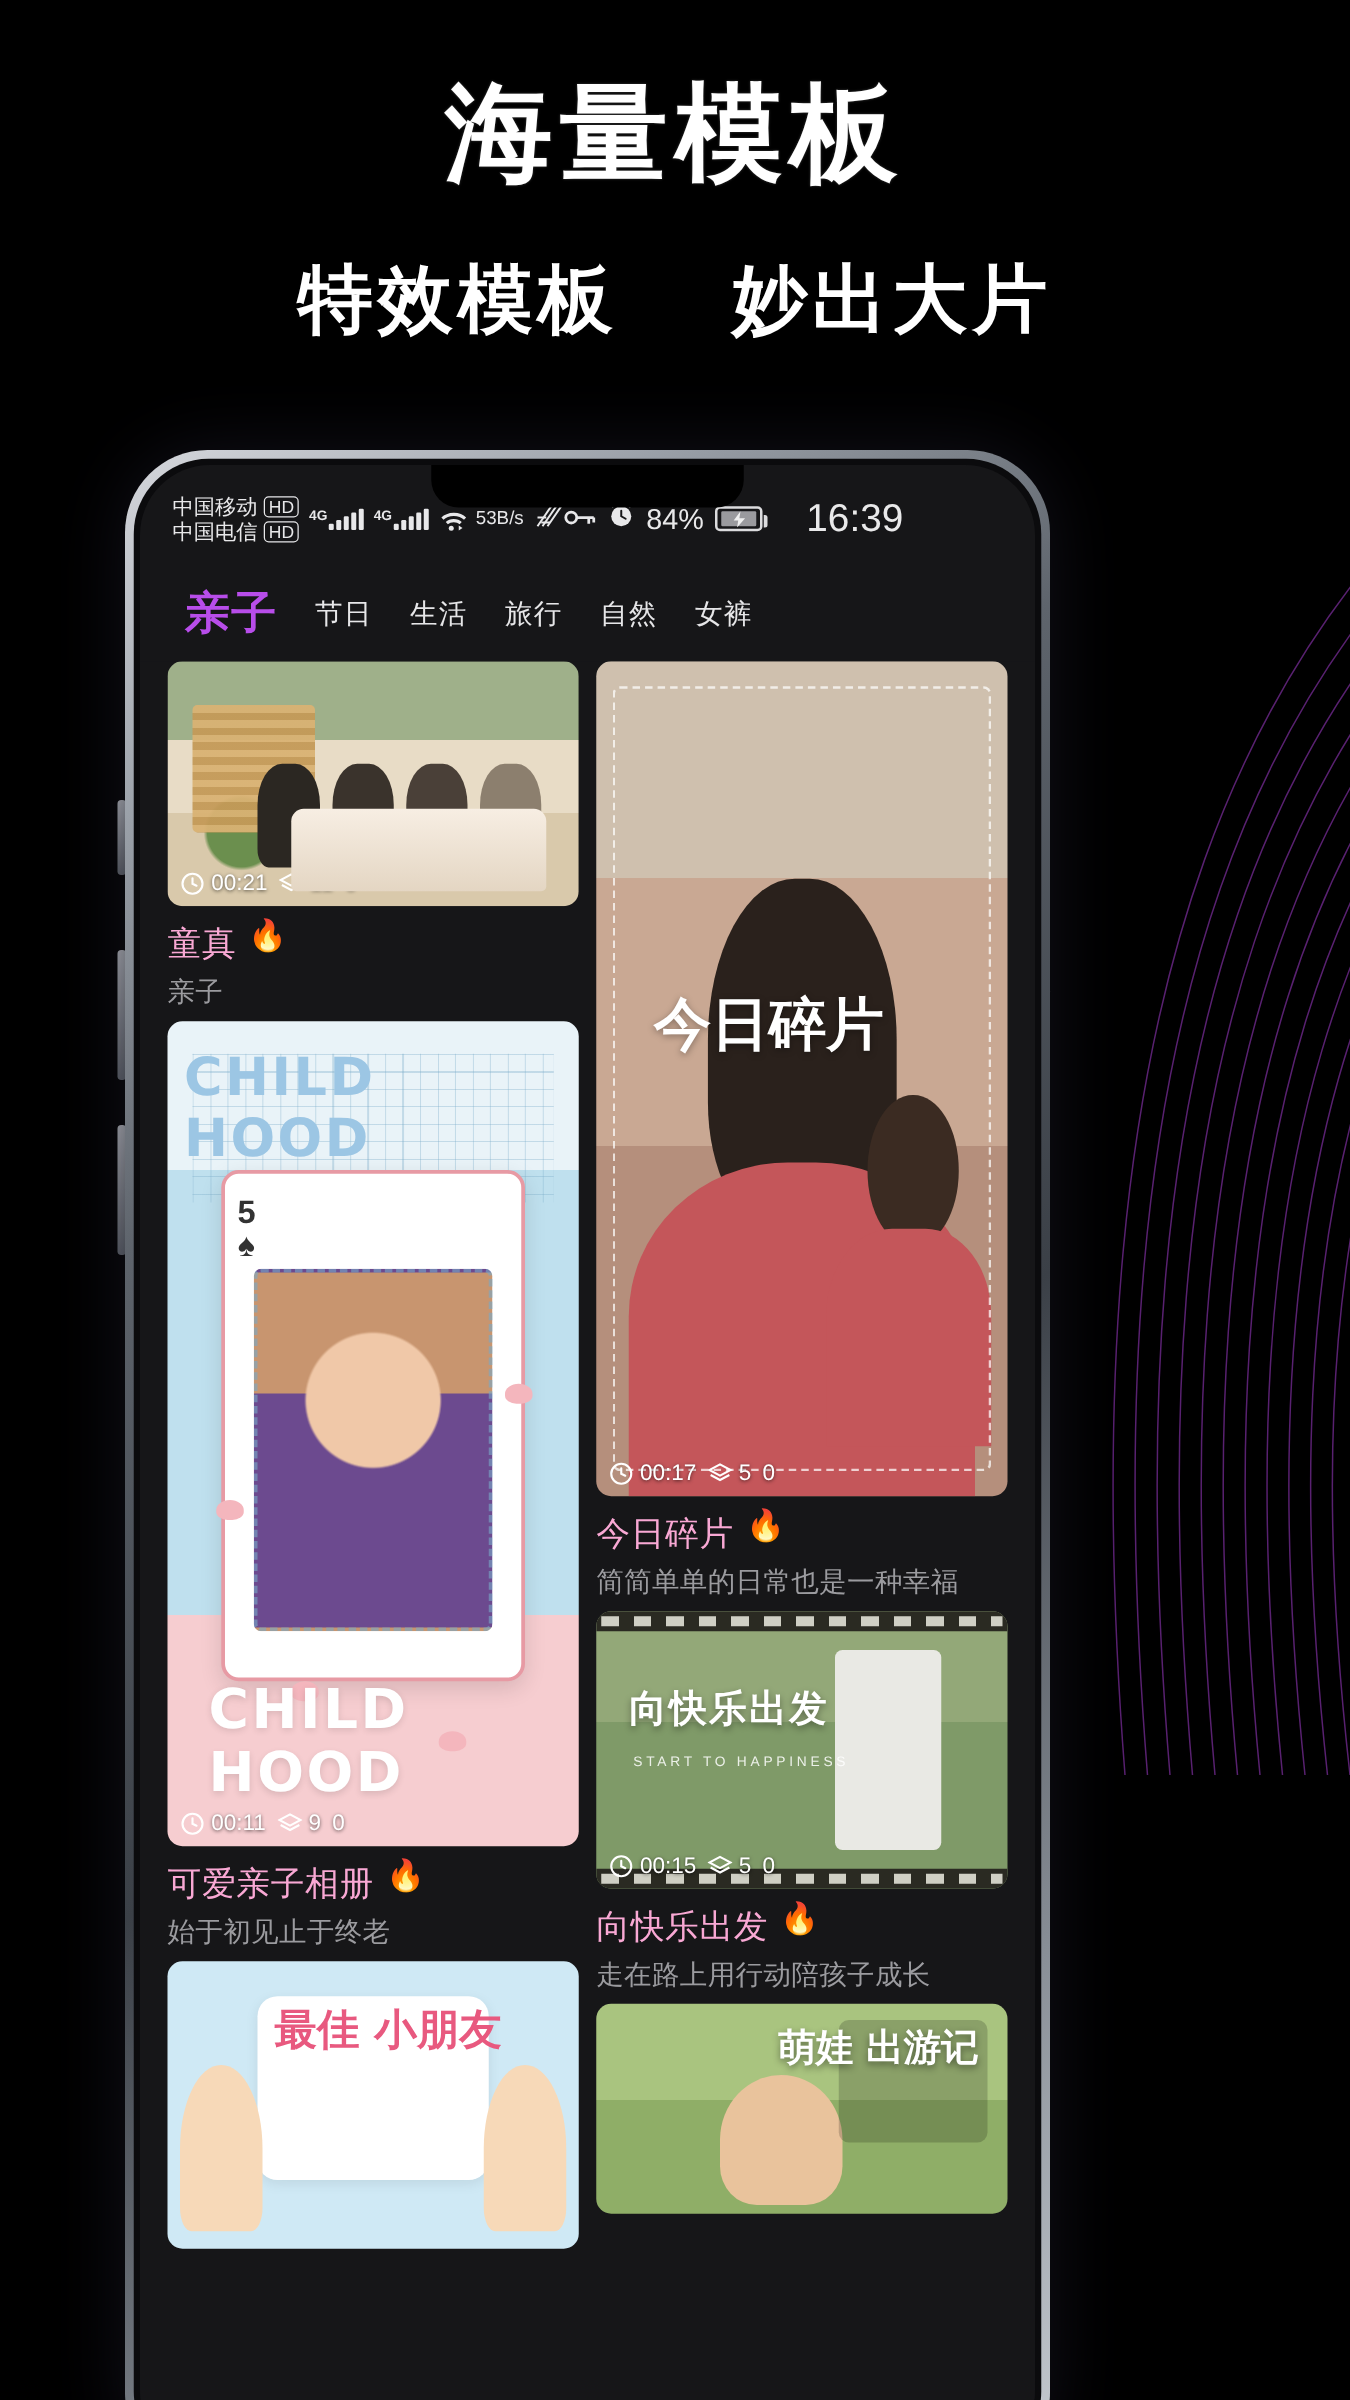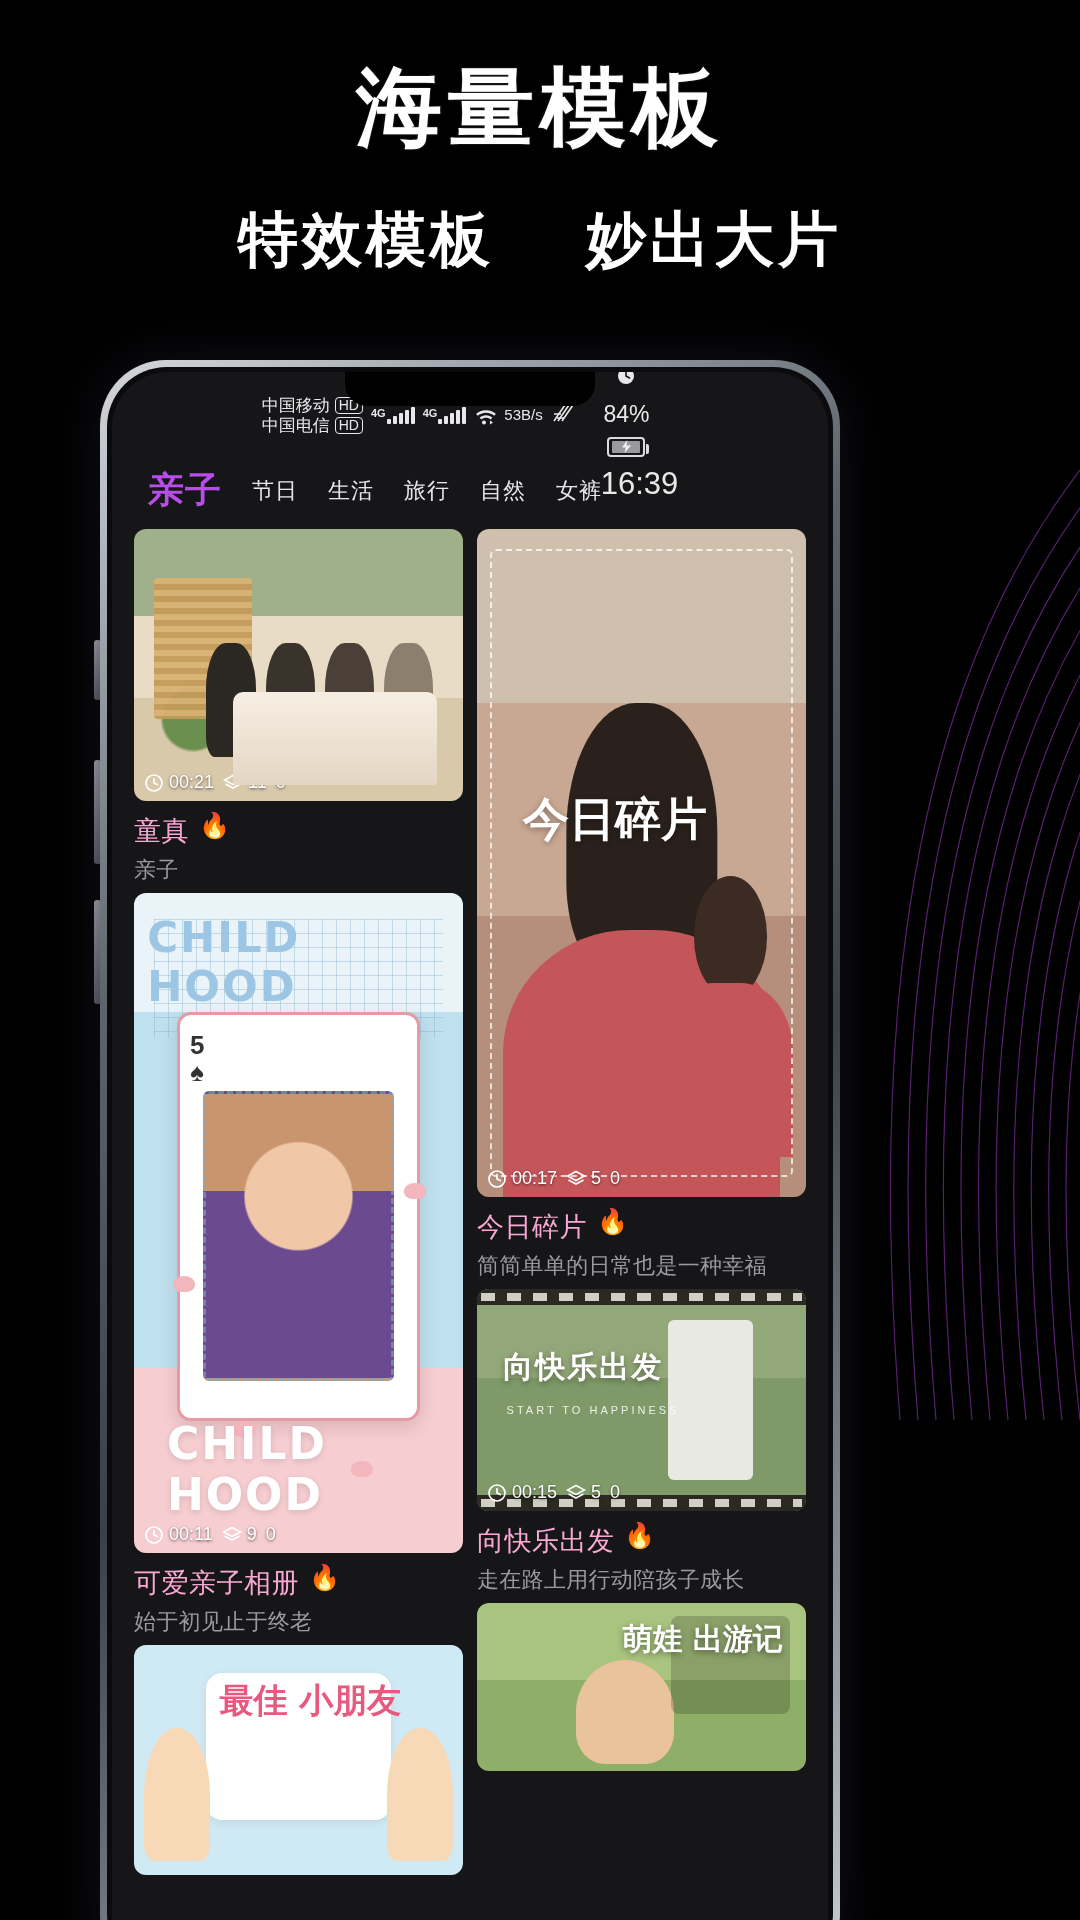--- a/index.html
+++ b/index.html
@@ -63,40 +63,40 @@
     position:absolute; left:50%; transform:translateX(-50%); top:0;
     width:250px; height:34px; background:#000;
     border-bottom-left-radius:22px; border-bottom-right-radius:22px;
     z-index:6;
   }
 
   
   .statusbar {
     position:relative; z-index:5;
     height:78px; padding:8px 26px 0 26px;
-    display:flex; align-items:center; justify-content:center;
+    display:flex; align-items:center; justify-content:flex-start;
     color:#e9e9ea;
   }
   .sb-left { display:flex; align-items:center; gap:8px; }
   .carriers { display:flex; flex-direction:column; gap:1px; font-size:17px; line-height:19px; color:#e8e8ea; }
   .carrier-row { display:flex; align-items:center; gap:5px; white-space:nowrap; }
   .hd-badge {
     border:1.6px solid #e8e8ea; border-radius:4px;
     font-size:14px; line-height:11px; padding:2px 3px; font-weight:normal;
     letter-spacing:0;
   }
   .sig { display:flex; align-items:flex-end; gap:2px; }
   .sig i { display:block; width:4px; background:#e8e8ea; border-radius:1px; }
   .sig i:nth-child(1){height:5px;} .sig i:nth-child(2){height:8px;}
   .sig i:nth-child(3){height:11px;} .sig i:nth-child(4){height:14px;} .sig i:nth-child(5){height:17px;}
   .g4 { font-size:11px; font-weight:bold; color:#e8e8ea; align-self:flex-start; margin-right:1px; }
   .sig-grp { display:flex; align-items:flex-end; }
   .wifi { width:22px; height:18px; position:relative; }
   .net-speed { display:flex; flex-direction:row; align-items:center; font-size:15px; line-height:16px; color:#e8e8ea; }
-  .sb-right { display:flex; align-items:center; gap:9px; font-size:22px;flex-direction:column; }
+  .sb-right { display:flex; align-items:center; gap:9px; font-size:22px; }
   .pct { font-size:23px; letter-spacing:0; }
   .clock-t { font-size:31px; letter-spacing:0;margin-left:26px; }
   .batt {
     width:38px; height:20px; border:2px solid #dcdcde; border-radius:4px;
     position:relative; display:flex; align-items:center; justify-content:center;
   }
   .batt:after { content:""; position:absolute; right:-6px; top:5px; width:3px; height:10px; background:#dcdcde; border-radius:0 2px 2px 0; }
   .batt-fill { width:28px; height:12px; background:#9a9a9e; border-radius:1px; display:flex; align-items:center; justify-content:center; }
 
   
@@ -131,21 +131,21 @@
   .meta .m { display:flex; align-items:center; gap:5px; }
   .ico { width:20px; height:20px; display:inline-block; }
   .card-title {
     margin-top:12px; display:flex; align-items:flex-start; gap:10px;
     color:#f9a8d4; font-size:27px; font-weight:500; letter-spacing:.5px;
   }
   .fire { font-size:25px; line-height:1; }
   .card-desc { margin-top:6px; color:#9b9b9f; font-size:22px; letter-spacing:.3px; }
 
   
-  .t-class { height:272px; background:
+  .t-class { height:196px; background:
       radial-gradient(circle at 18% 70%, #6b8f4e 0 9%, transparent 10%),
       linear-gradient(180deg,#9fb08a 0 32%, #e8dcc6 32% 62%, #d9c9ab 62% 100%);
   }
   .t-class:before{ content:""; position:absolute; left:6%; top:18%; width:30%; height:52%;
     background:repeating-linear-gradient(180deg,#d9b273 0 6px, #c49a58 6px 12px); border-radius:4px; opacity:.95;}
   .t-class:after{ content:""; position:absolute; left:30%; bottom:6%; width:62%; height:34%;
     background:linear-gradient(180deg,#f7eee3,#e4d6c3); border-radius:10px 10px 4px 4px;}
   .tc-kid { position:absolute; bottom:16%; width:15%; height:42%; border-radius:40% 40% 18% 18%; }
   .tc-k1{left:22%; background:#2b2722;} .tc-k2{left:40%; background:#3a332c;}
   .tc-k3{left:58%; background:#4a4038;} .tc-k4{left:76%; background:#8c7f6e;}

